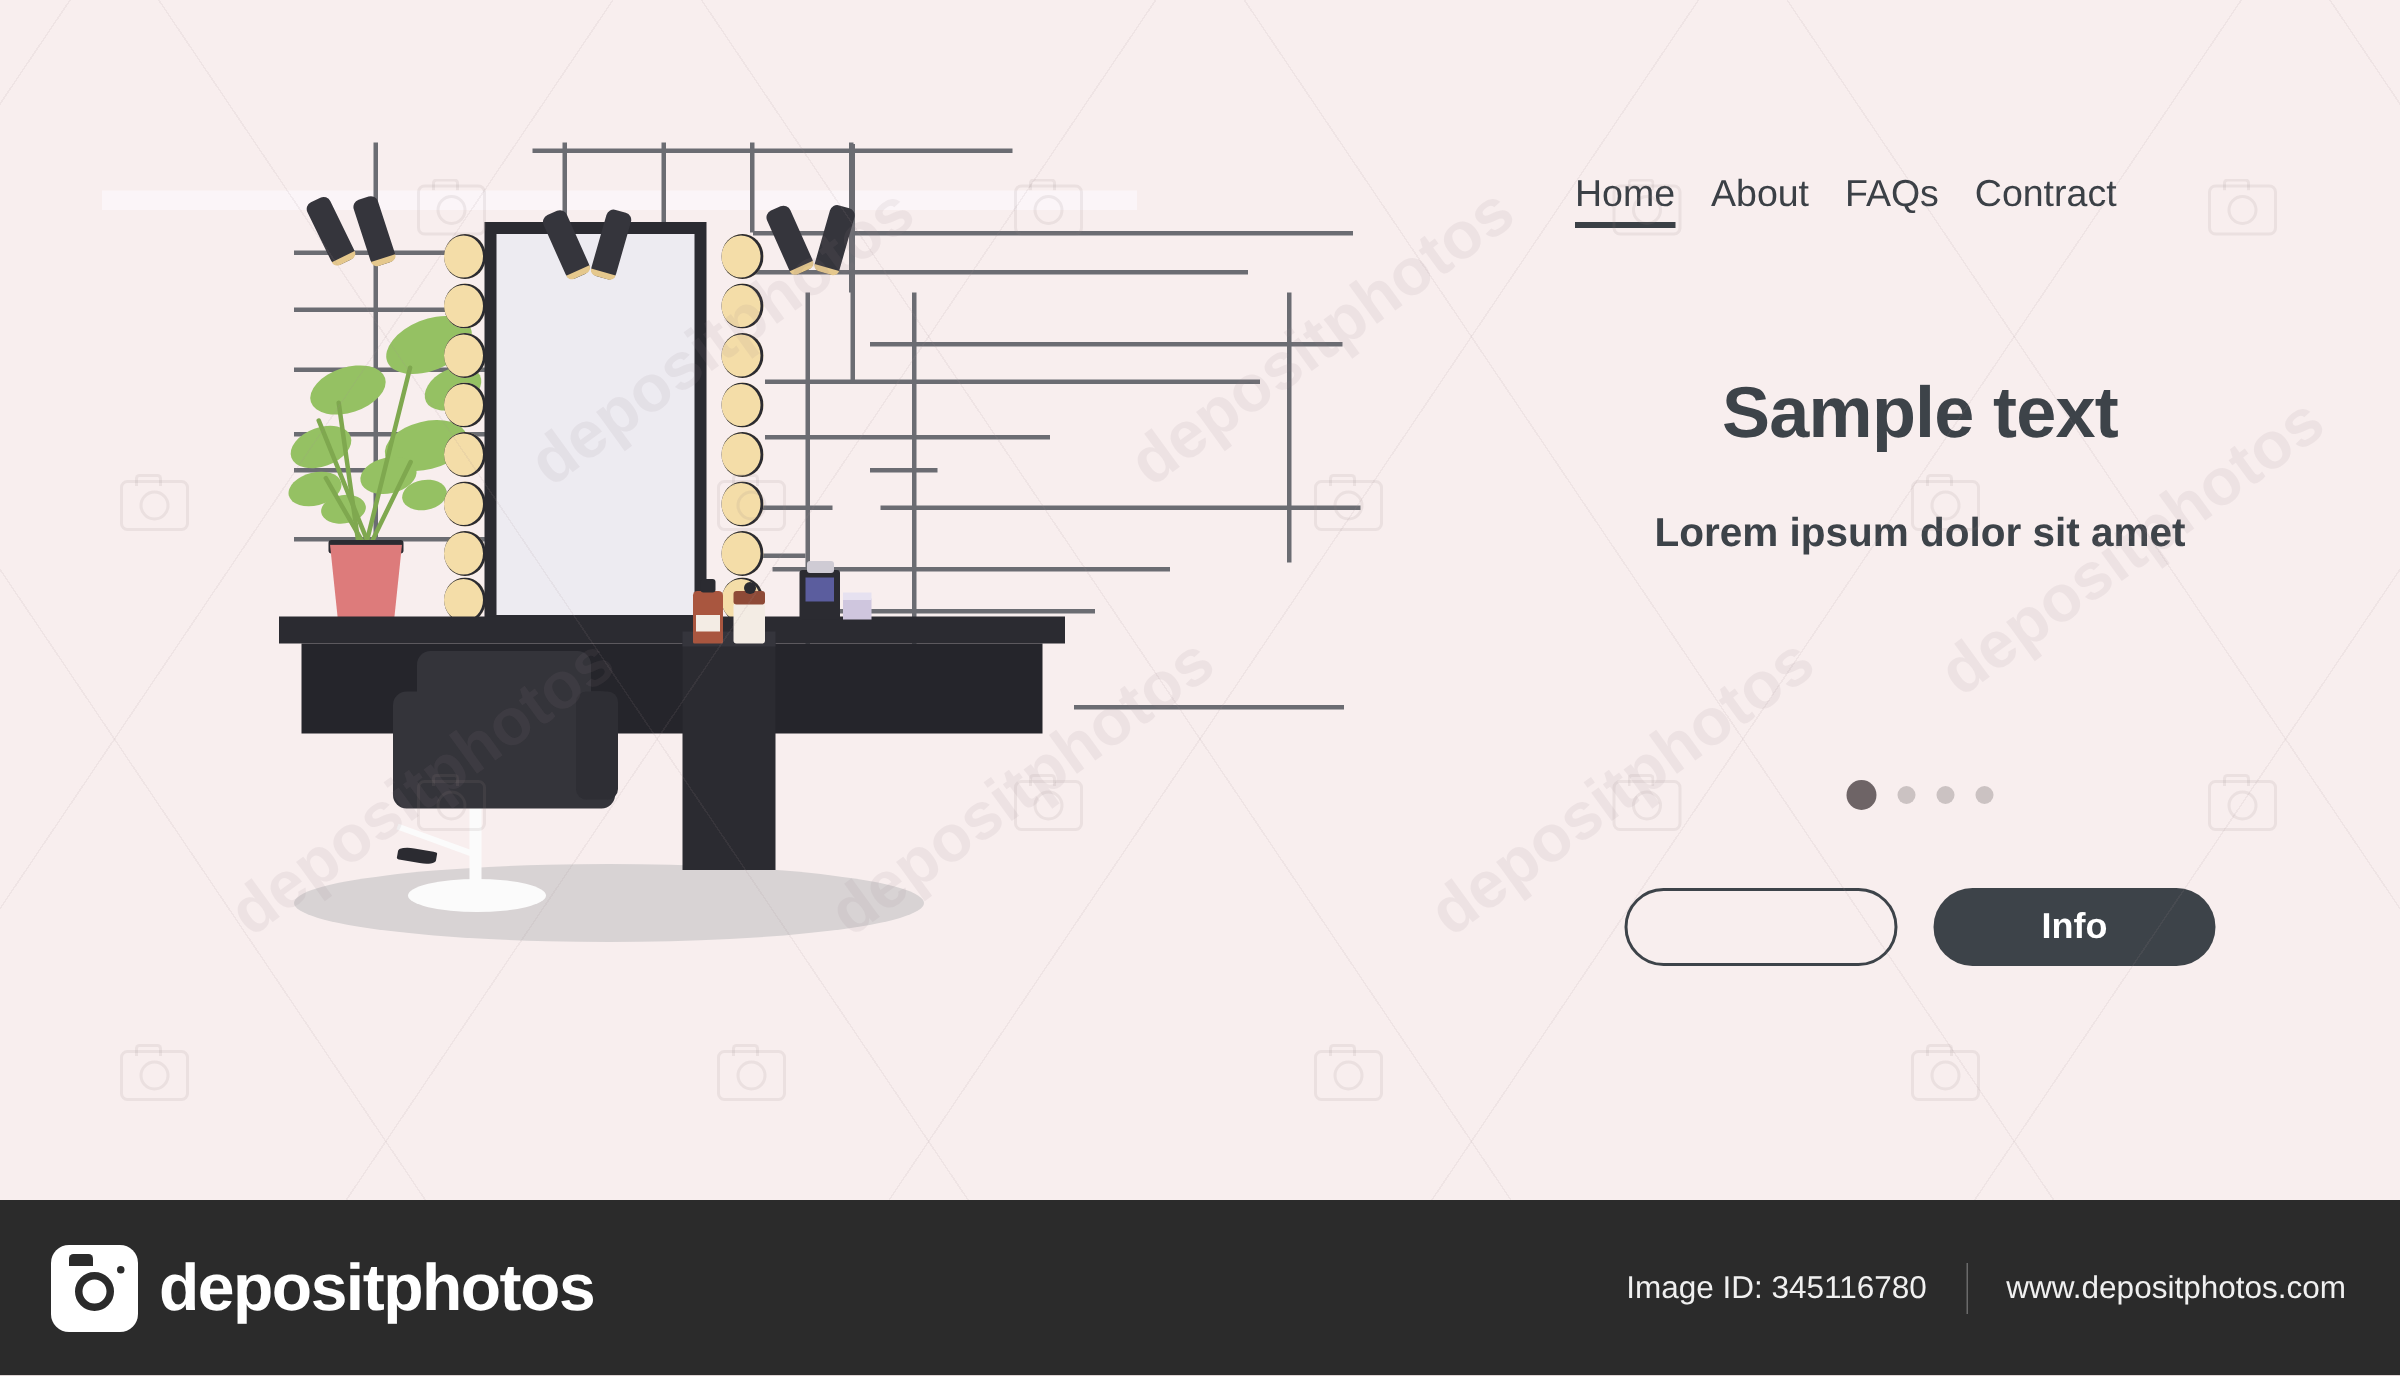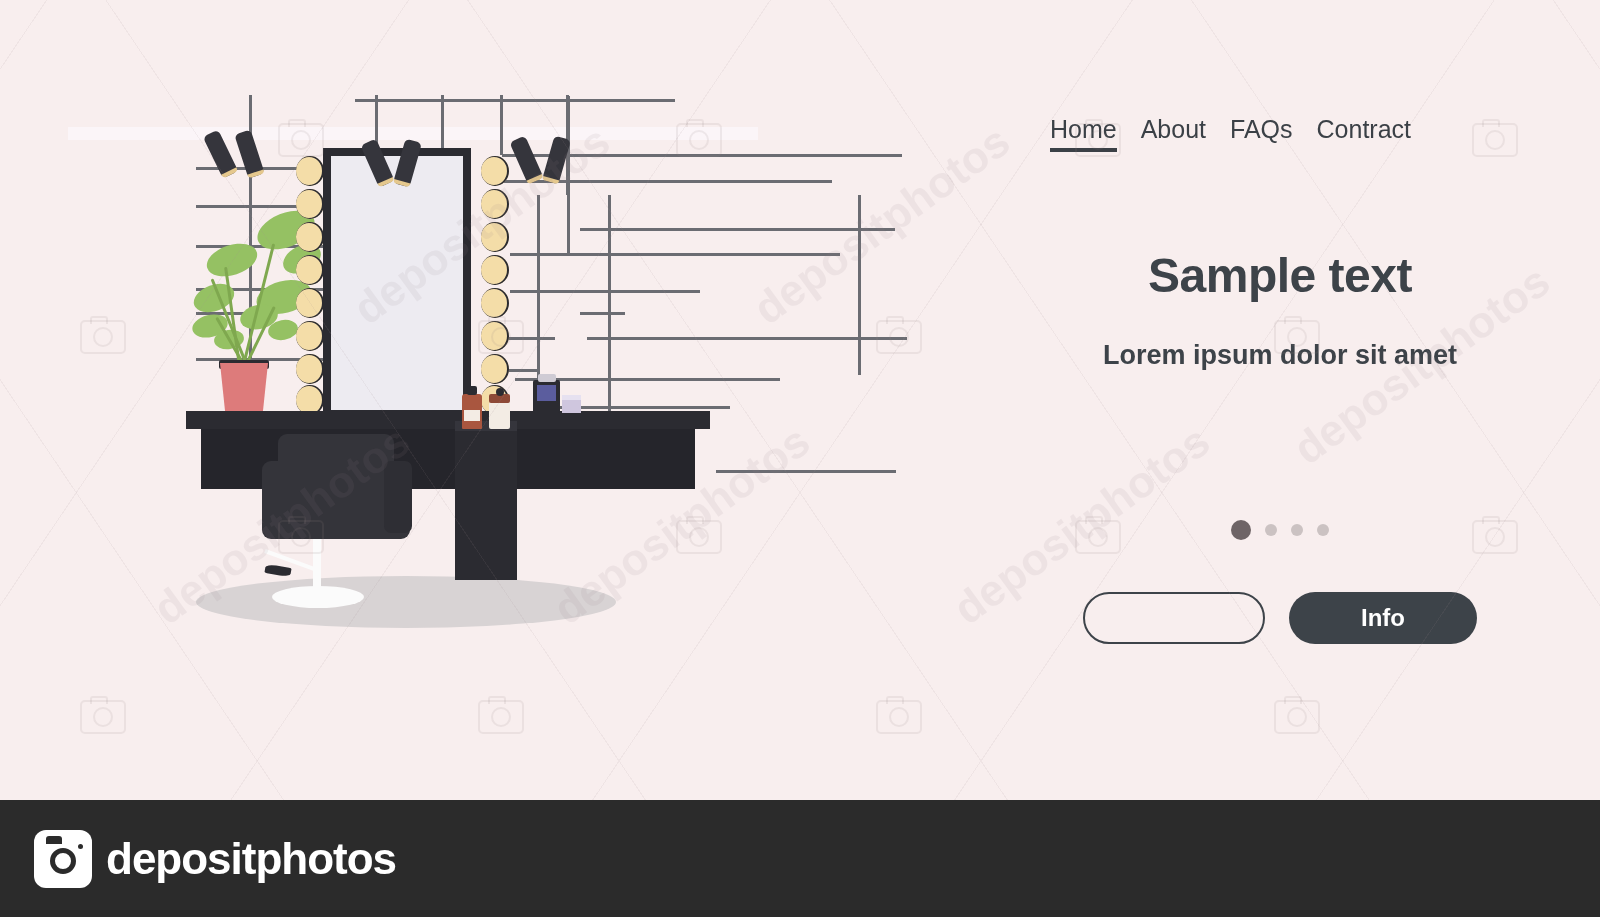--- a/index.html
+++ b/index.html
@@ -473,15 +473,20 @@
 
   <div id="footer">
     <div class="logo-wrap">
       <div class="logo-cam">
         <div class="bump"></div>
         <div class="dot2"></div>
         <div class="ring"></div>
       </div>
       <span class="logo-text">depositphotos</span>
     </div>
+    <div class="footer-right">
+      <span>Image ID: 345116780</span>
+      <span class="vdiv"></span>
+      <span>www.depositphotos.com</span>
+    </div>
   </div>
 
 </div>
 
 </body></html>

